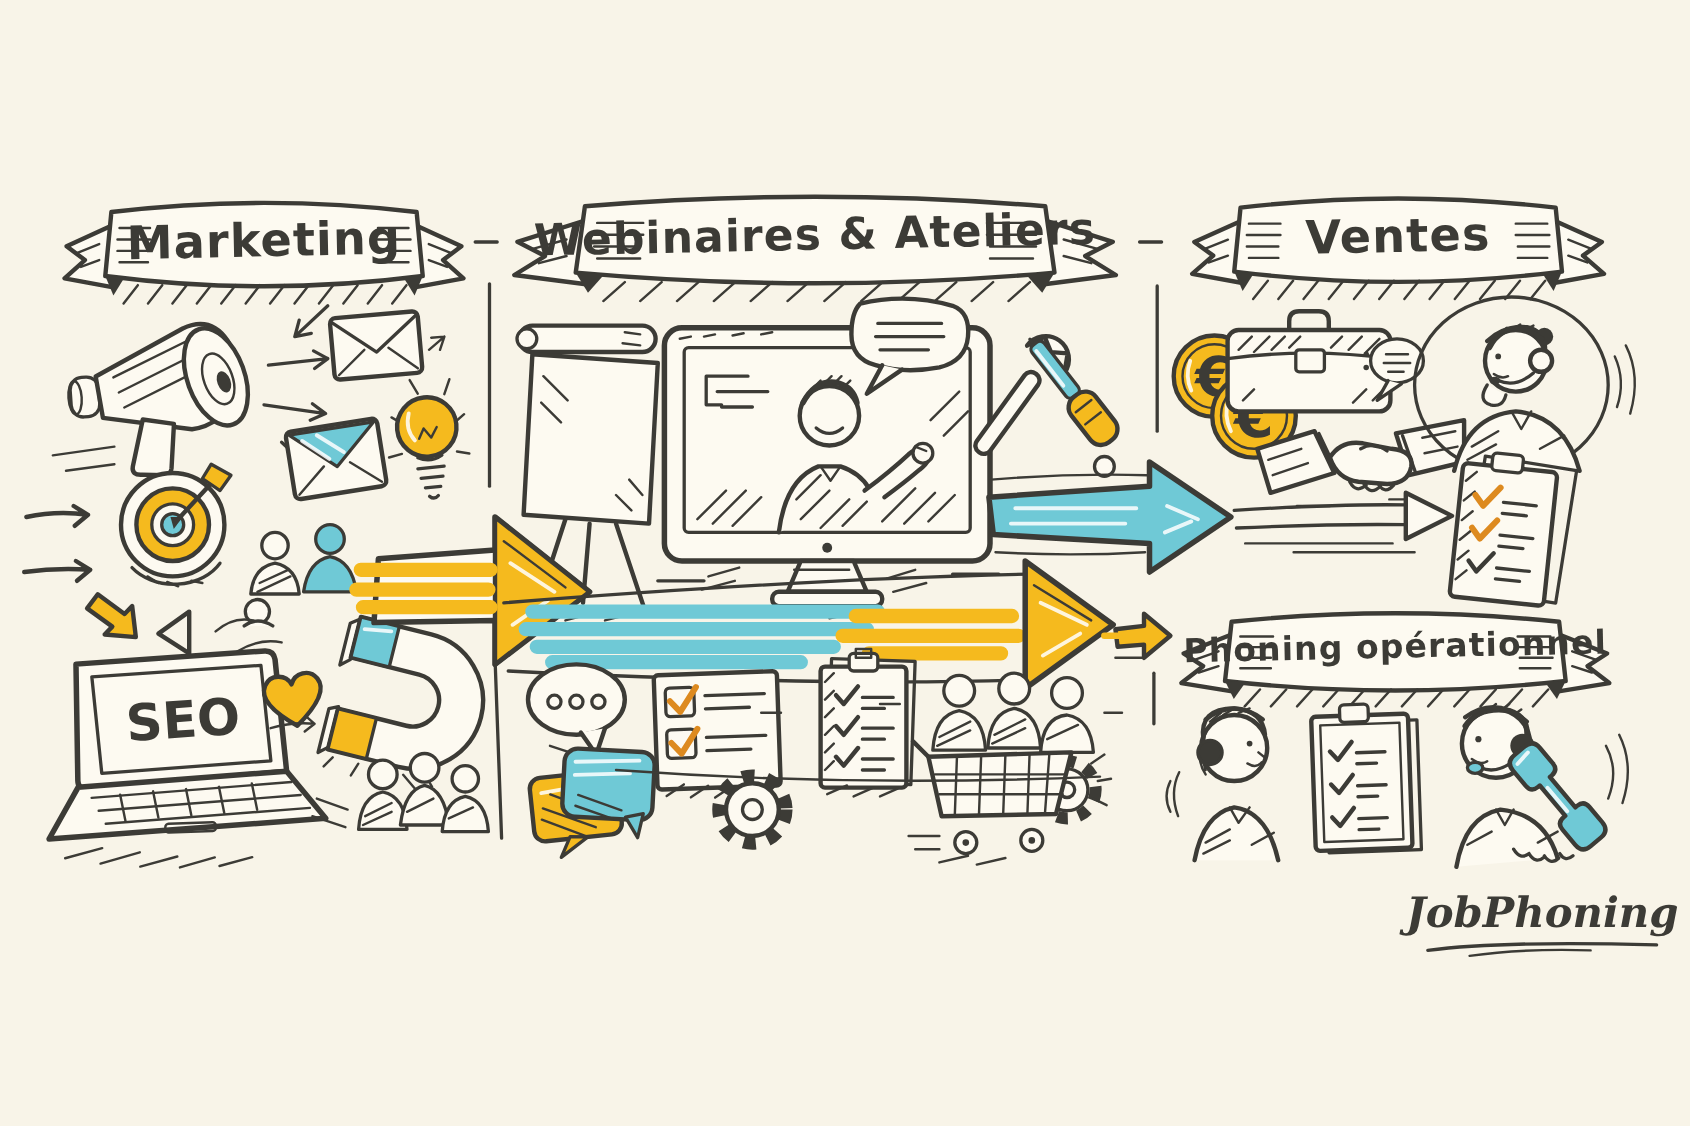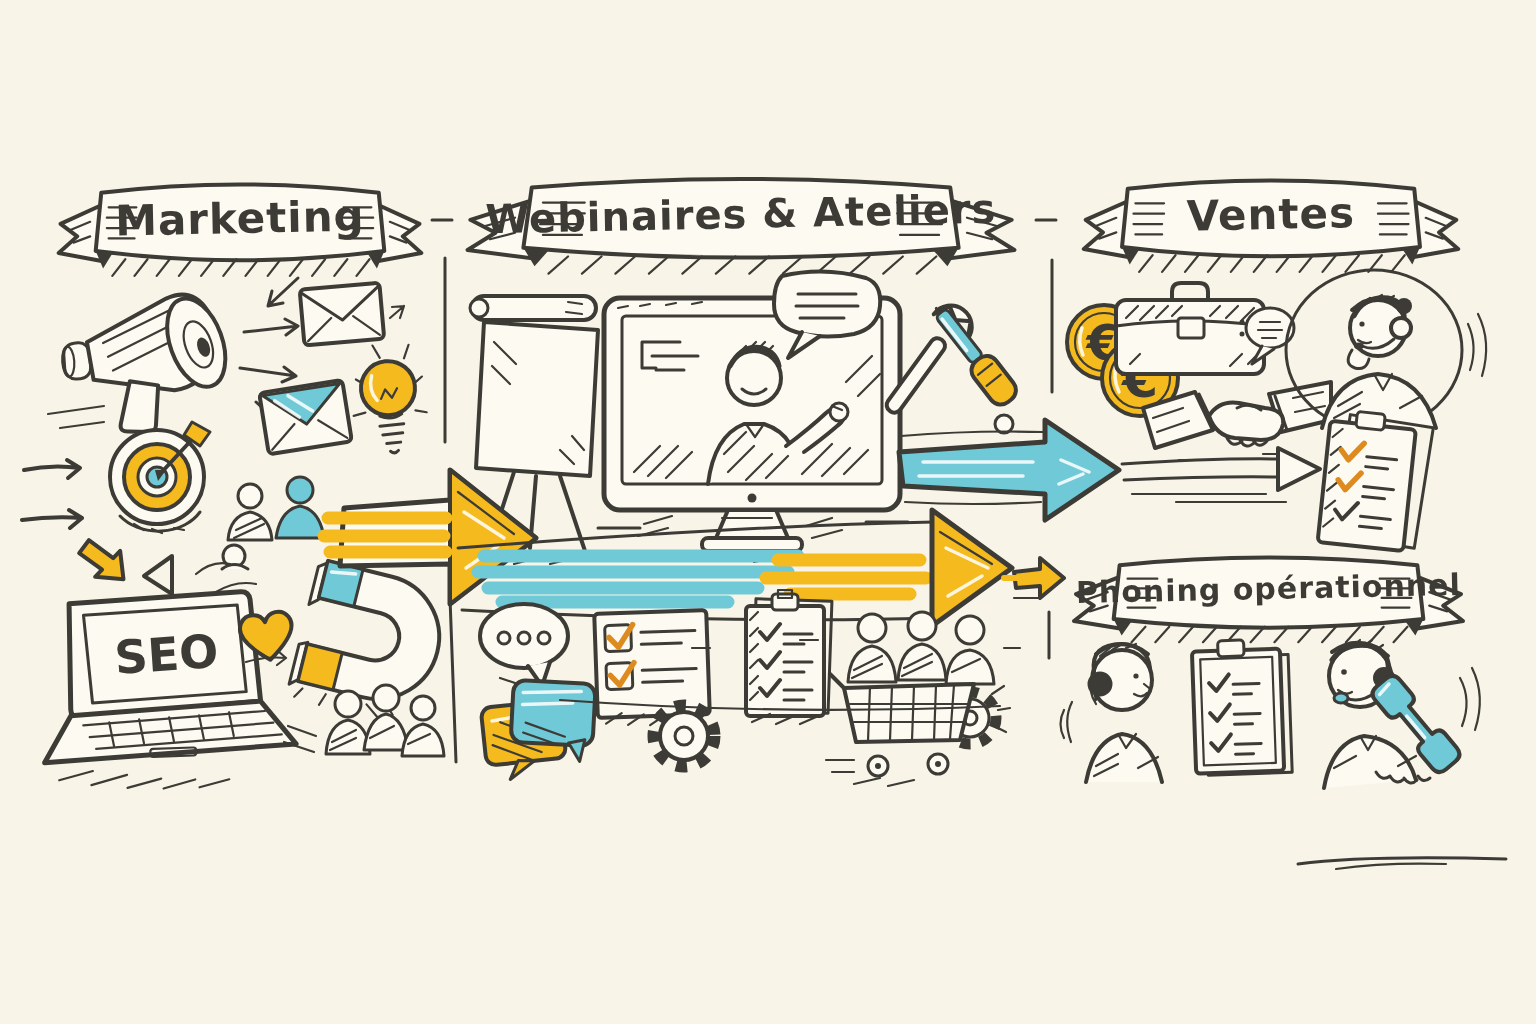--- a/index.html
+++ b/index.html
@@ -499,20 +499,23 @@
     <ellipse class="t3" cx="61" cy="82" rx="7" ry="5"></ellipse>
     <path class="p4" d="M44,172 Q52,126 84,120 Q124,124 136,164"></path>
     <path class="i2" d="M80,120 L88,134 L96,120 M54,152 l22,-12 M118,150 l18,-10"></path>
     <g transform="translate(118,52) rotate(-40 18 56)">
       <path class="t4" d="M2,12 Q2,2 12,2 L24,2 Q34,2 34,12 L34,30 Q34,38 26,38 L24,38 L24,74 L26,74 Q34,74 34,82 L34,100 Q34,110 24,110 L12,110 Q2,110 2,100 L2,82 Q2,74 10,74 L12,74 L12,38 L10,38 Q2,38 2,30 Z"></path>
       <path class="w3" d="M9,10 l14,-2 M16,44 v28"></path>
     </g>
     <path class="i3" d="M96,156 q6,10 14,4 M110,160 q6,10 14,3 M124,162 q6,9 13,2 M138,160 q5,8 12,2"></path>
   </svg>
 
+  <div class="abs" style="left:1292px;top:804px;width:220px;height:50px;display:flex;align-items:center;justify-content:center;">
+    <span id="logo-text">JobPhoning</span>
+  </div>
   <svg class="abs" style="left:1296px;top:852px;" width="215" height="20" viewBox="0 0 215 20">
     <path class="i3" d="M2,12 Q70,3 210,7"></path>
     <path class="i2" d="M40,17 Q90,10 150,12"></path>
   </svg>
 
   <svg class="abs" style="left:0;top:0;" width="1536" height="1024" viewBox="0 0 1536 1024">
     <path class="i3" d="M432,220 h20 M1036,220 h20"></path>
     <path class="i3" d="M445,258 V442"></path>
     <path class="i3" d="M1052,260 V392"></path>
     <path class="i3" d="M450,598 L456,762"></path>

